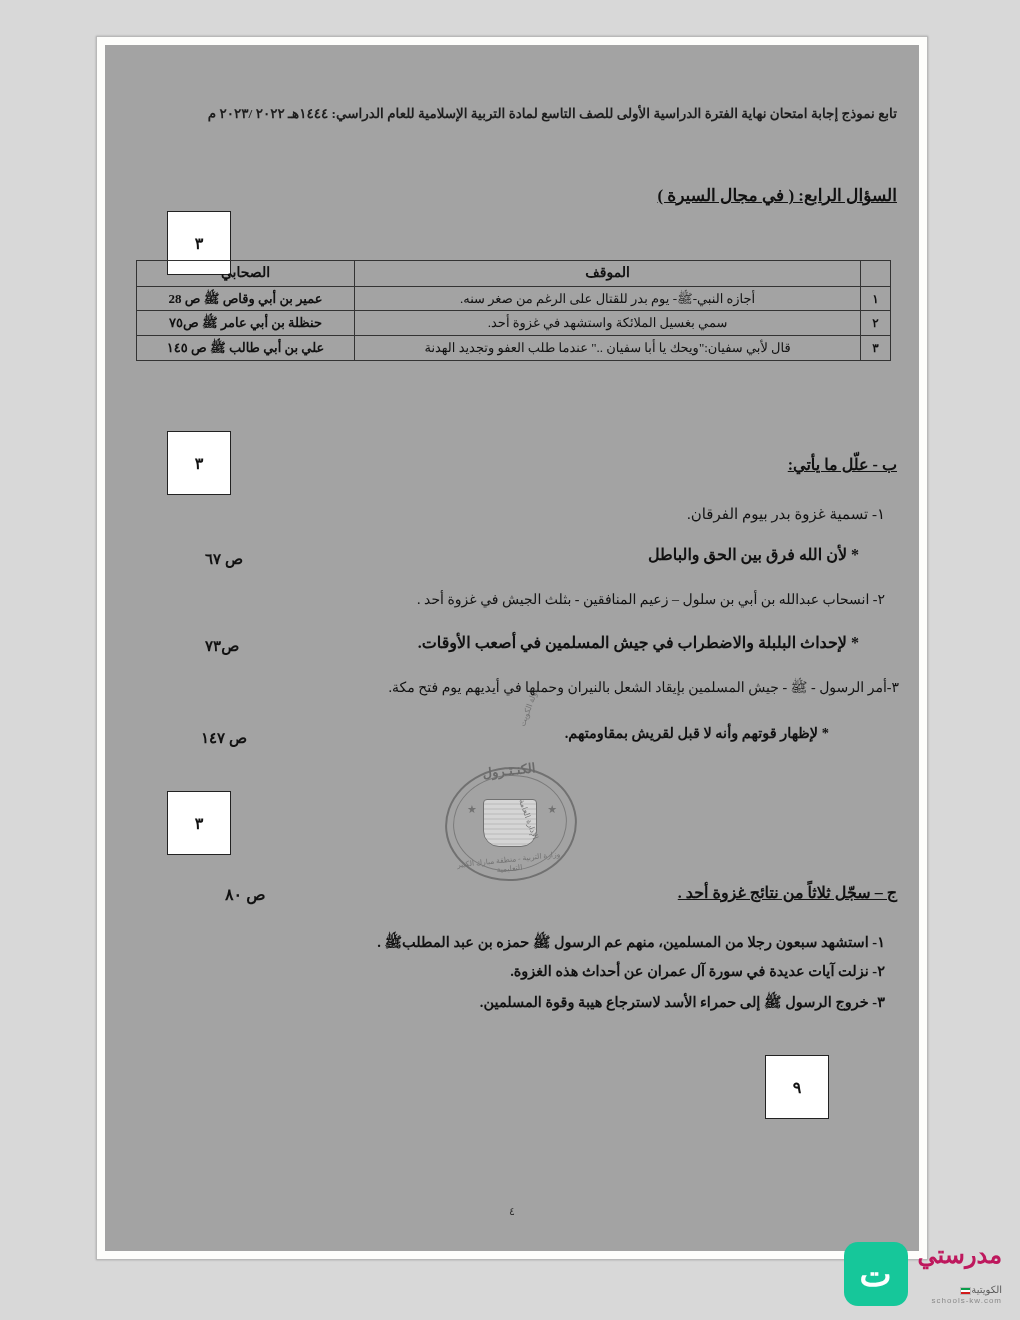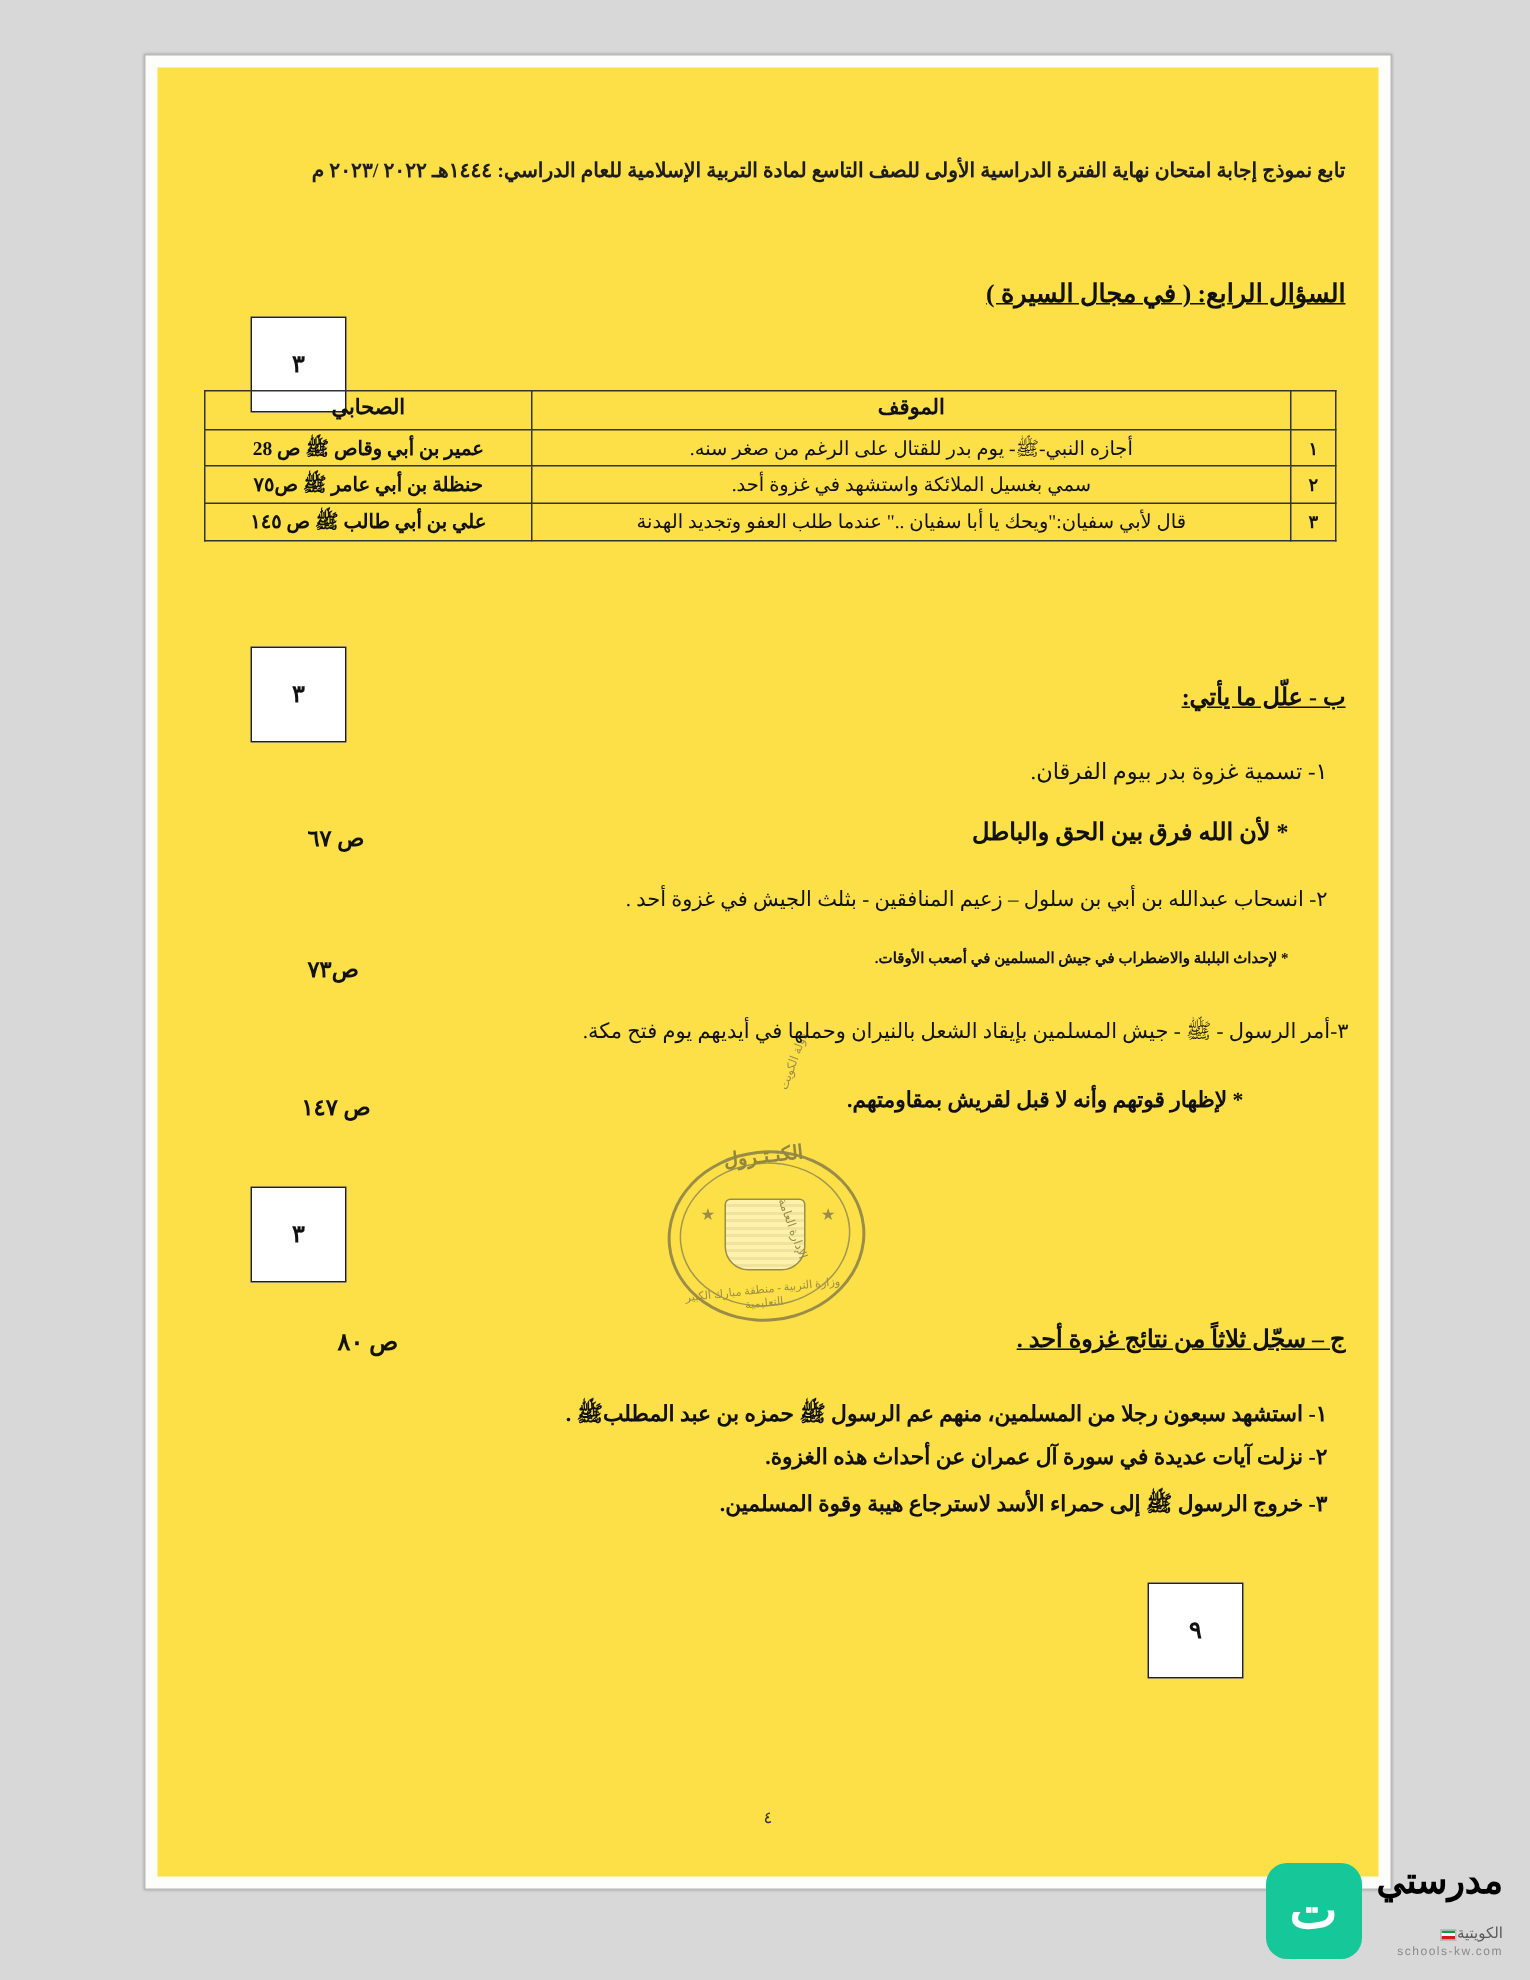--- a/index.html
+++ b/index.html
@@ -24,21 +24,21 @@
     border: 1px solid #b9b9b9;
     box-shadow: 0 0 2px rgba(0,0,0,0.25);
     overflow: hidden;
   }
   .paper {
     position: absolute;
     left: 8px;
     top: 8px;
     width: 814px;
     height: 1206px;
-    background: #fde047;
+    background: #a3a3a3;
     text-decoration: underline;
   }
   .header-line {
     position: absolute;
     top: 60px;
     right: 22px;
     left: 22px;
     text-align: right;
     font-size: 13.5px;
     font-weight: bold;
@@ -171,21 +171,21 @@
     gap: 10px;
   }
   .brand-text {
     text-align: right;
     line-height: 1.1;
   }
   .brand-name {
     font-family: "Liberation Sans", sans-serif;
     font-size: 24px;
     font-weight: bold;
-    color: #000000;
+    color: #be185d;
   }
   .brand-sub {
     font-family: "Liberation Sans", sans-serif;
     font-size: 10px;
     color: #5a5a5a;
     margin-top: 16px;
   }
   .brand-url {
     font-family: "Liberation Sans", sans-serif;
     font-size: 8px;
@@ -260,21 +260,21 @@
 
     <div class="mark-box" style="left:62px; top:386px; width:62px; height:62px;">٣</div>
 
     <div class="t bold under" style="top:410px; right:22px; font-size:16px;">ب - علّل ما يأتي:</div>
 
     <div class="t" style="top:460px; right:34px; font-size:15px;">١- تسمية غزوة بدر بيوم الفرقان.</div>
     <div class="t bold" style="top:500px; right:60px; font-size:16px;">* لأن الله فرق بين الحق والباطل</div>
     <div class="t bold" style="top:505px; left:100px; font-size:15px;">ص ٦٧</div>
 
     <div class="t" style="top:546px; right:34px; font-size:14px;">٢- انسحاب عبدالله بن أبي بن سلول – زعيم المنافقين - بثلث الجيش في غزوة أحد .</div>
-    <div class="t bold" style="top:588px; right:60px; font-size:10px;">* لإحداث البلبلة والاضطراب في جيش المسلمين في أصعب الأوقات.</div>
+    <div class="t bold" style="top:588px; right:60px; font-size:16px;">* لإحداث البلبلة والاضطراب في جيش المسلمين في أصعب الأوقات.</div>
     <div class="t bold" style="top:592px; left:100px; font-size:15px;">ص٧٣</div>
 
     <div class="t" style="top:634px; right:20px; font-size:14px;">٣-أمر الرسول - ﷺ - جيش المسلمين بإيقاد الشعل بالنيران وحملها في أيديهم يوم فتح مكة.</div>
     <div class="t bold" style="top:680px; right:90px; font-size:14.5px;">* لإظهار قوتهم وأنه لا قبل لقريش بمقاومتهم.</div>
     <div class="t bold" style="top:684px; left:96px; font-size:15px;">ص ١٤٧</div>
 
     <div class="stamp">
       <div class="stamp-oval"></div>
       <div class="stamp-oval2"></div>
       <div class="stamp-text-top">الكنـتـرول</div>

